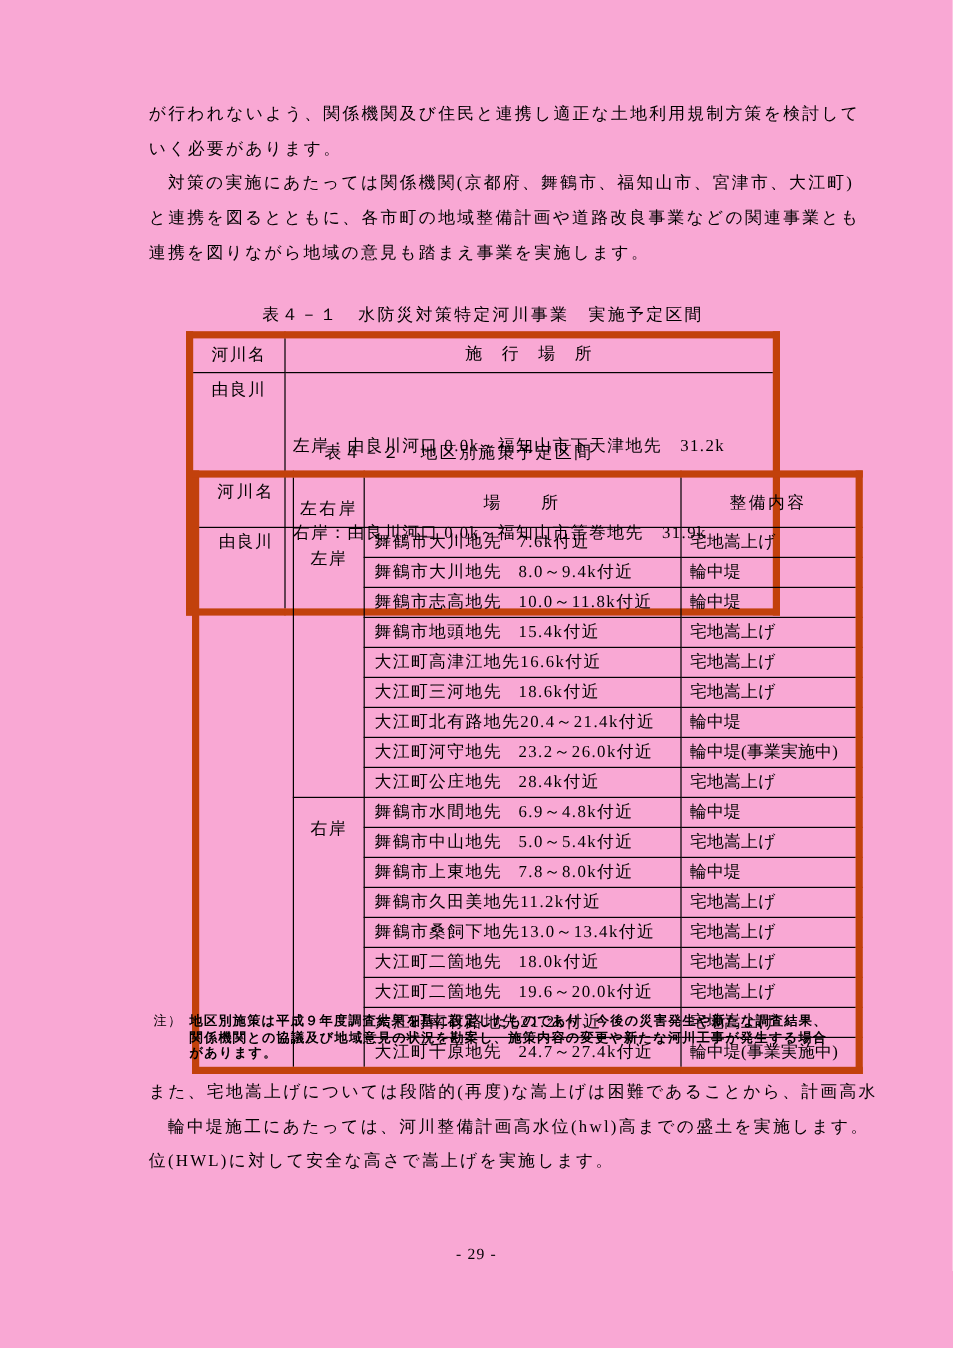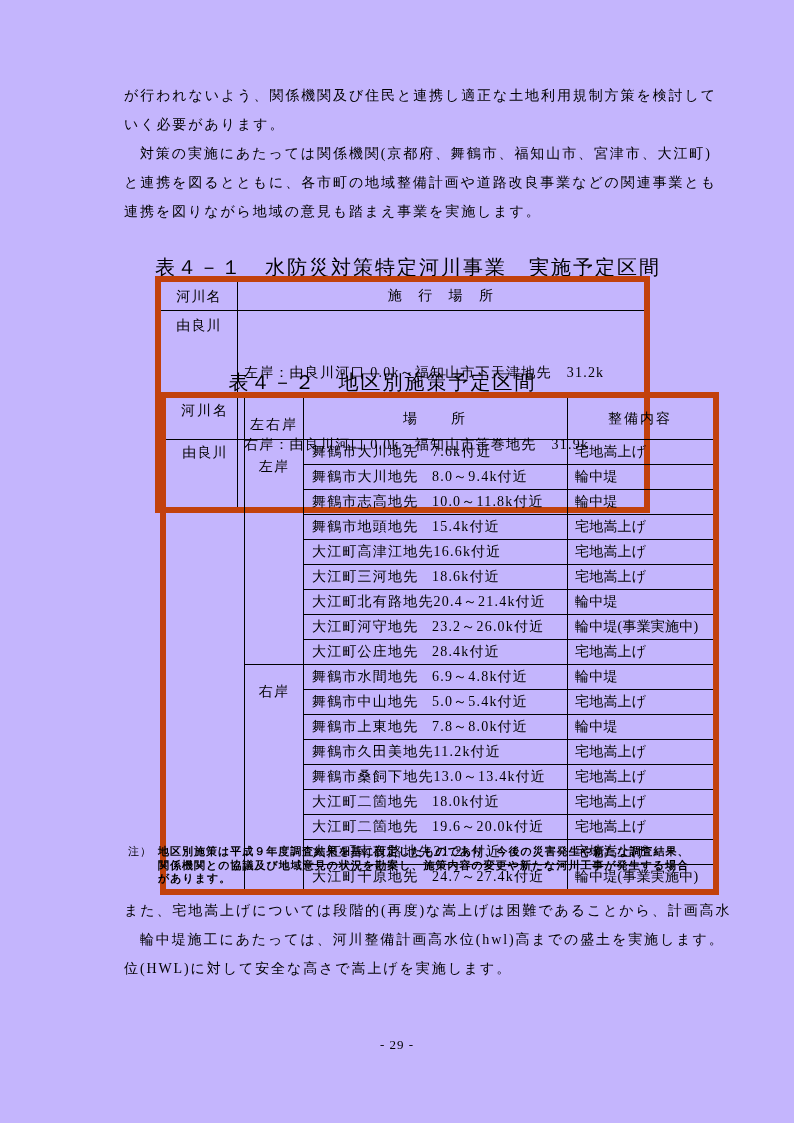--- a/index.html
+++ b/index.html
@@ -1,28 +1,28 @@
 <!DOCTYPE html>
 <html lang="ja"><head>
 <meta charset="utf-8">
 <style>
   html,body{margin:0;padding:0;background:#ffffff;}
   .page{
     position:relative;
     width:794px;height:1123px;
-    background:#c4b5fd;
+    background:#f9a8d4;
     color:#000;
     font-family:"Liberation Serif","DejaVu Serif",serif;
     overflow:hidden;
   }
   .body-text{font-size:14px;line-height:29px;letter-spacing:1.9px;}
   .para-block{position:absolute;left:124px;top:81px;width:586px;}
   .para-line{white-space:pre;}
 
-  .t-title{position:absolute;text-align:center;font-size:20px;letter-spacing:2px;white-space:pre;}
+  .t-title{position:absolute;text-align:center;font-size:14px;letter-spacing:2px;white-space:pre;}
   .t1-title{left:155px;top:254px;width:495px;}
   .t2-title{left:160px;top:369px;width:445px;}
 
   table{border-collapse:collapse;table-layout:fixed;border:6px solid #c2410c;}
   td{border:1px solid #000;font-size:14px;letter-spacing:1.2px;overflow:hidden;white-space:pre;}
 
   .t1{position:absolute;left:155px;top:276px;width:495px;}
   .t1 .hdr td{height:22px;text-align:center;}
   .t1 .c-river{width:74px;text-align:center;vertical-align:top;padding-top:3px;line-height:24px;}
   .t1 .c-loc{padding:2px 6px;line-height:24px;}

